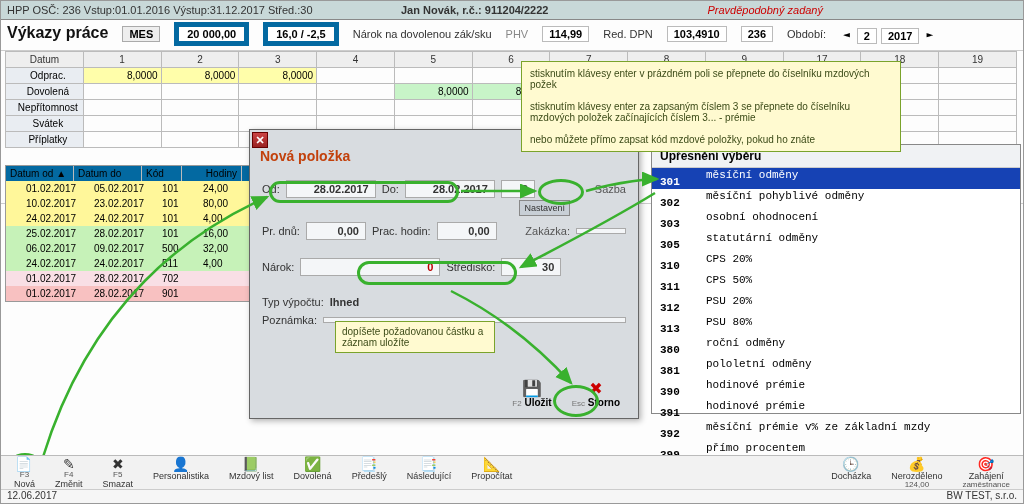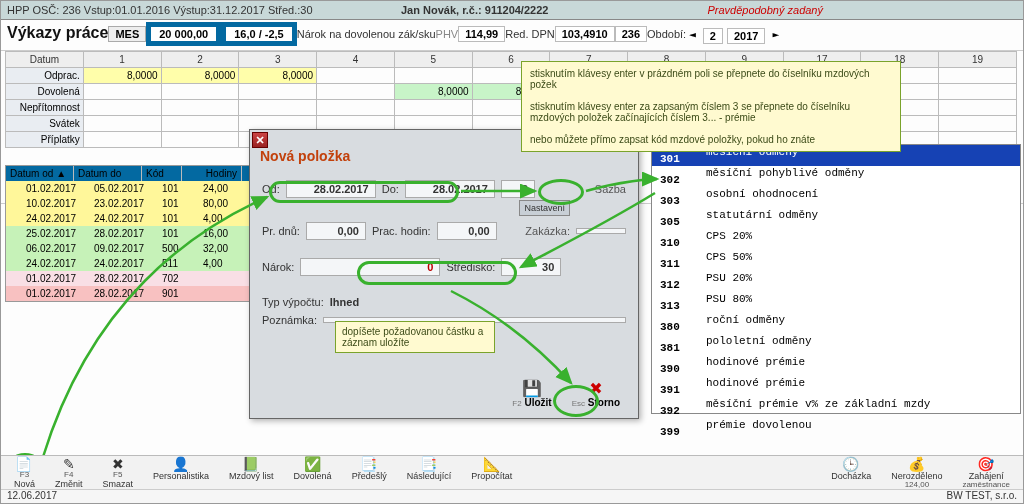--- a/index.html
+++ b/index.html
@@ -23,20 +23,21 @@
     border-bottom: 1px solid #888;
   }
   .top-bar .person { position: absolute; left: 400px; top: 3px; font-weight: bold; }
   .top-bar .probable { position: absolute; right: 200px; top: 3px; color: #c00; font-style: italic; }
 
   
   .title-row {
     display: flex;
     align-items: baseline;
     padding: 2px 6px 4px;
+    gap: 14px;
     border-bottom: 1px solid #ccc;
     font-size: 11px;
   }
   .title-row h2 { font-size: 16px; font-weight: bold; color: #111; }
   .title-row .mes   { background:#eee; border:1px solid #aaa; padding:1px 6px; font-weight:bold;}
   .title-row .val   { border:1px solid #bbb; background:#fff; padding:1px 6px; font-weight:bold;}
   .title-row .valw  { border:5px solid #0369a1; background:#fff; padding:1px 8px; font-weight:bold;}
   .title-row .lbl   { color:#333; }
   .title-row .period{ display:inline-flex; gap:4px;}
   .title-row .arrow { font-family: monospace; cursor:pointer; padding:0 3px;}
@@ -50,21 +51,21 @@
   }
   .att th, .att td {
     border: 1px solid #bbb;
     font-size: 10px;
     padding: 2px 3px;
     text-align: right;
     height: 16px;
     overflow: hidden;
   }
   .att th { background:#eee; color:#333; font-weight:normal; text-align:center;}
-  .att td.row-head { background:#e9edf2; text-align:right; width:70px;padding-left:10px;}
+  .att td.row-head { background:#e9edf2; text-align:center; width:70px;padding-left:10px;}
   .att td.ylw { background:#fffeaa; }
   .att td.grn { background:#c8f4c8; }
 
   
   .summary {
     font-size: 11px;
     padding: 2px 6px;
     color:#222;
     border-bottom:1px solid #ccc;
     display:flex; gap:6px; align-items:center;
@@ -414,20 +415,21 @@
     </div>
     <div class="dlg-btn cancel">
       <span class="ico">✖</span>
       <span style="font-size:8px;color:#777">Esc</span>
       <b>Storno</b>
     </div>
   </div>
 </div>
 
 <div class="codes">
+  <h4>Upřesnění výběru</h4>
   <div id="codes-body">
       <div class="item sel">
         <span class="code">301</span>
         <span>měsíční odměny</span>
       </div>
       <div class="item">
         <span class="code">302</span>
         <span>měsíční pohyblivé odměny</span>
       </div>
       <div class="item">
@@ -469,21 +471,21 @@
       <div class="item">
         <span class="code">391</span>
         <span>hodinové prémie</span>
       </div>
       <div class="item">
         <span class="code">392</span>
         <span>měsíční prémie v% ze základní mzdy</span>
       </div>
       <div class="item">
         <span class="code">399</span>
-        <span>prémie dovolenou</span>
+        <span>přímo procentem</span>
       </div>
     </div>
 </div>
 
 <div class="tooltip1">
   <div>stisknutím klávesy enter v prázdném poli se přepnete do číselníku mzdových požek</div><br>
   <div>stisknutím klávesy enter za zapsaným číslem 3 se přepnete do číselníku mzdových položek začínajících číslem 3... - prémie</div><br>
   <div>nebo můžete přímo zapsat kód mzdové položky, pokud ho znáte</div>
 </div>
 <div class="tooltip2">

